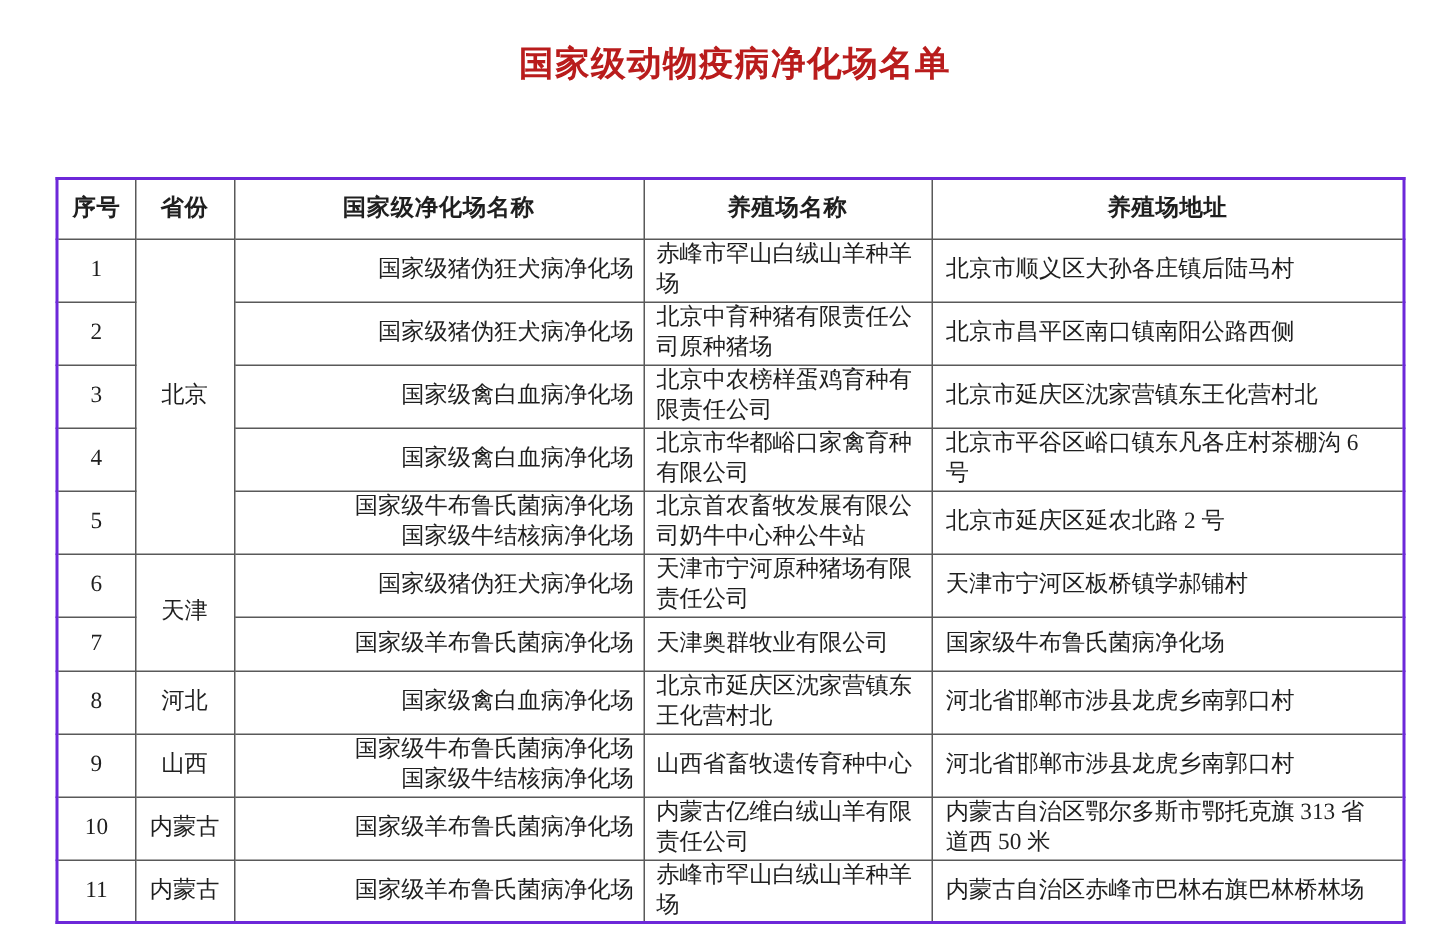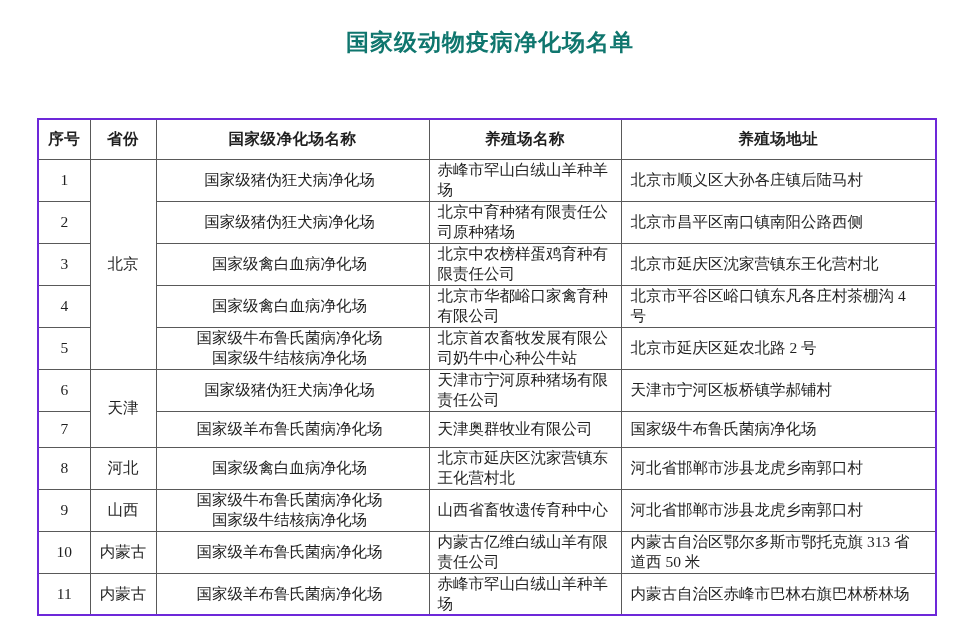--- a/index.html
+++ b/index.html
@@ -9,21 +9,21 @@
   .page-title {
     position: absolute;
     top: 27px;
     left: 20px;
     width: 940px;
     text-align: center;
     font-family: "Liberation Sans", "DejaVu Sans", sans-serif;
     font-weight: bold;
     font-size: 23px;
     letter-spacing: 1px;
-    color: #0f766e;
+    color: #b91c1c;
   }
 
   table.farms {
     position: absolute;
     left: 37px;
     top: 118px;
     width: 898px;
     border-collapse: collapse;
     table-layout: fixed;
     border: 2px solid #6d28d9;
@@ -38,21 +38,21 @@
   table.farms th {
     font-family: "Liberation Sans", "DejaVu Sans", sans-serif;
     font-weight: bold;
     text-align: center;
     height: 40px;
     letter-spacing: 0.5px;
   }
   tr.row { height: 42px; }
   tr.row.short { height: 36px; }
   td.c-no, td.c-prov { text-align: center; }
-  td.c-type { text-align: center; padding-right: 6px; white-space: pre-line; }
+  td.c-type { text-align: right; padding-right: 6px; white-space: pre-line; }
   td.c-name { text-align: left; padding-left: 8px; padding-right: 8px; }
   td.c-addr { text-align: left; padding-left: 9px; padding-right: 20px; }
 </style>
 </head>
 <body>
 
 <div class="page-title">国家级动物疫病净化场名单</div>
 
 <table class="farms">
   <colgroup>
@@ -88,21 +88,21 @@
     <tr class="row">
       <td class="c-no">3</td>
       <td class="c-type">国家级禽白血病净化场</td>
       <td class="c-name">北京中农榜样蛋鸡育种有限责任公司</td>
       <td class="c-addr">北京市延庆区沈家营镇东王化营村北</td>
     </tr>
     <tr class="row">
       <td class="c-no">4</td>
       <td class="c-type">国家级禽白血病净化场</td>
       <td class="c-name">北京市华都峪口家禽育种有限公司</td>
-      <td class="c-addr">北京市平谷区峪口镇东凡各庄村茶棚沟 4 号</td>
+      <td class="c-addr">北京市平谷区峪口镇东凡各庄村茶棚沟 6 号</td>
     </tr>
     <tr class="row">
       <td class="c-no">5</td>
       <td class="c-type">国家级牛布鲁氏菌病净化场
 国家级牛结核病净化场</td>
       <td class="c-name">北京首农畜牧发展有限公司奶牛中心种公牛站</td>
       <td class="c-addr">北京市延庆区延农北路 2 号</td>
     </tr>
     <tr class="row">
       <td class="c-no">6</td>

